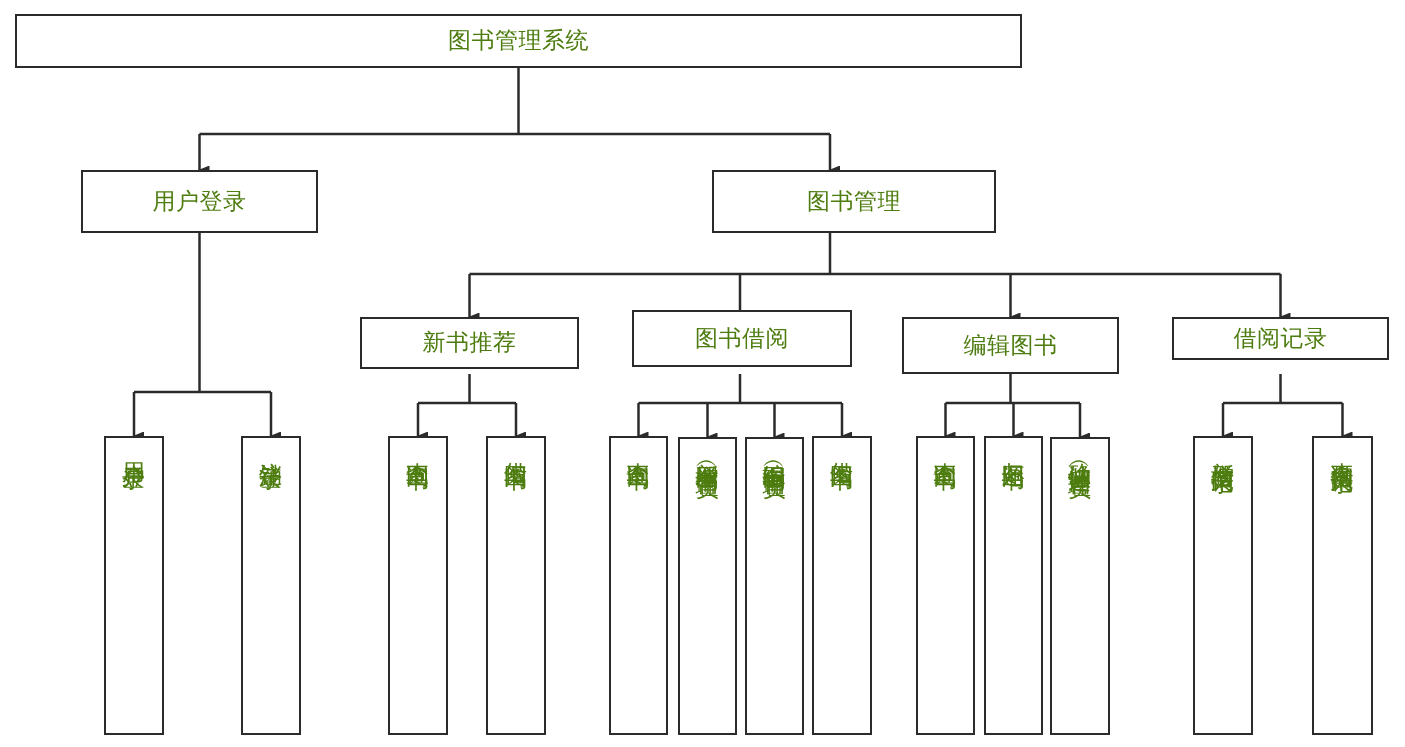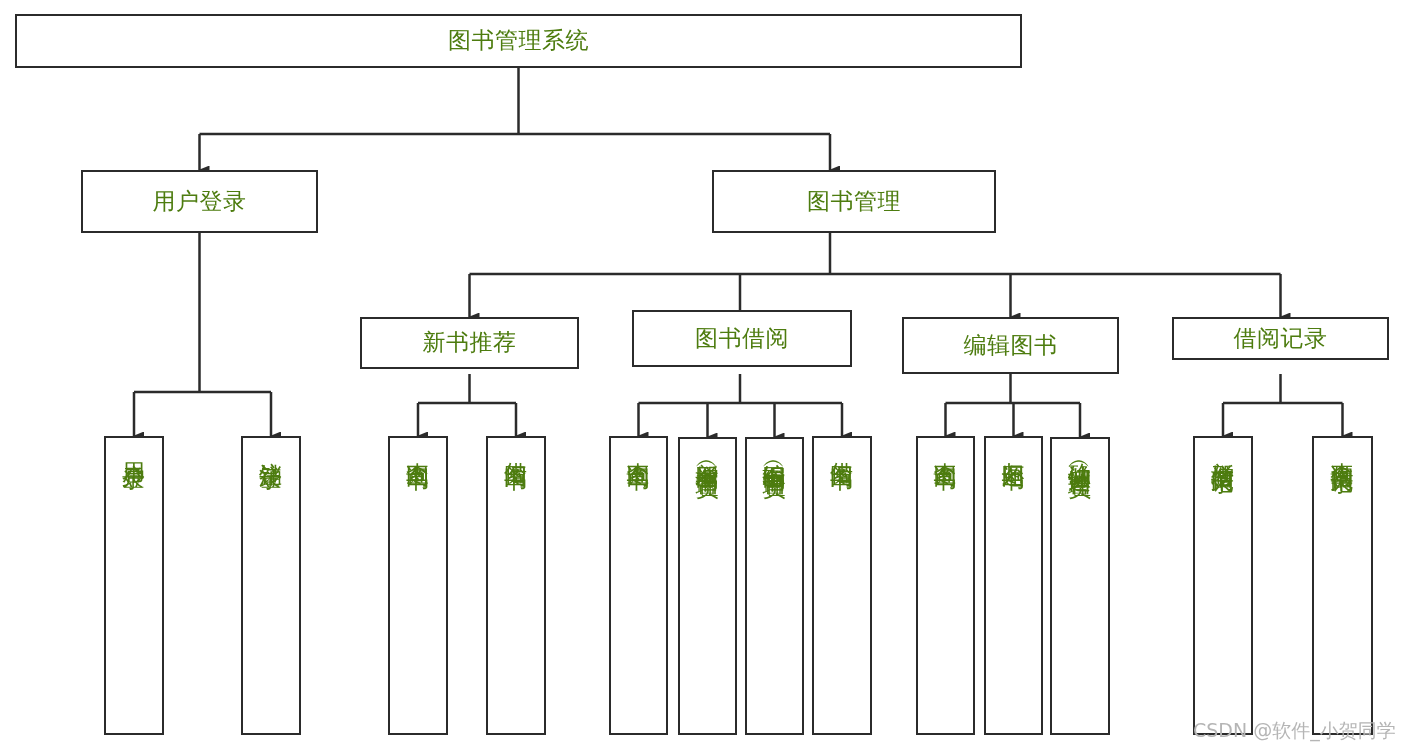--- a/index.html
+++ b/index.html
@@ -174,15 +174,14 @@
         <span class="node-label">确认归还（管理员）</span>
       </div>
       <div class="node-box vertical" style="left: 1193px; top: 436px; width: 60px; height: 299px;">
         <span class="node-label">新增借阅记录</span>
       </div>
       <div class="node-box vertical" style="left: 1312px; top: 436px; width: 61px; height: 299px;">
         <span class="node-label">查询借阅记录</span>
       </div>
     </div>
 
-  <div class="watermark" style="left: 1193px; top: 718px; color: rgb(181, 181, 181);">CSDN @软件_小贺同学</div>
 
 </div>
 
 </body></html>

